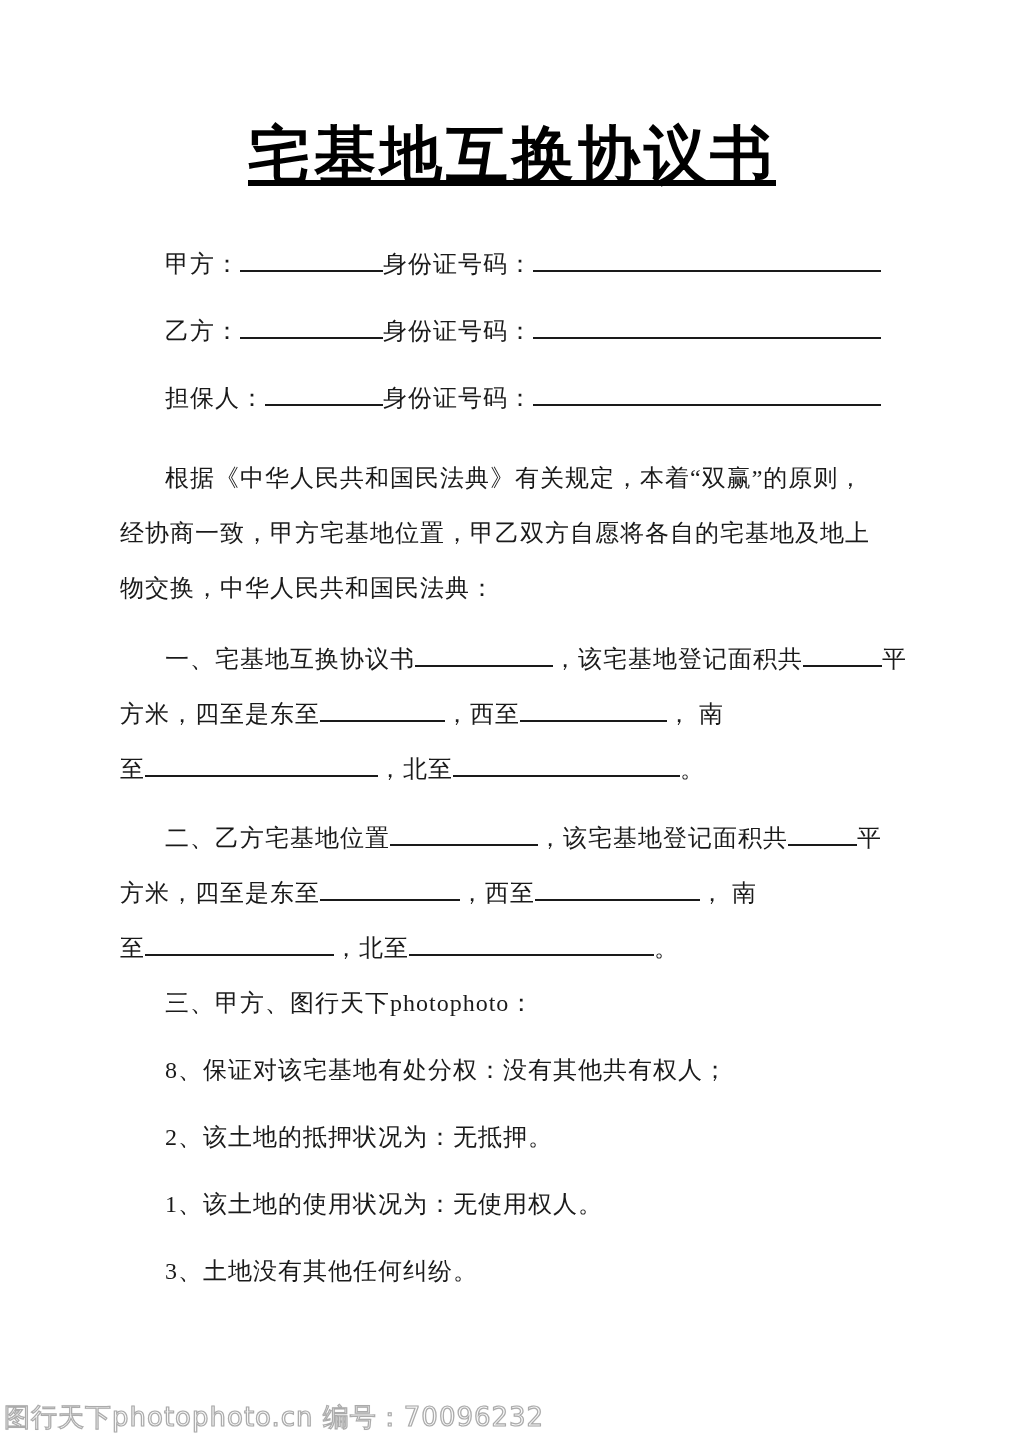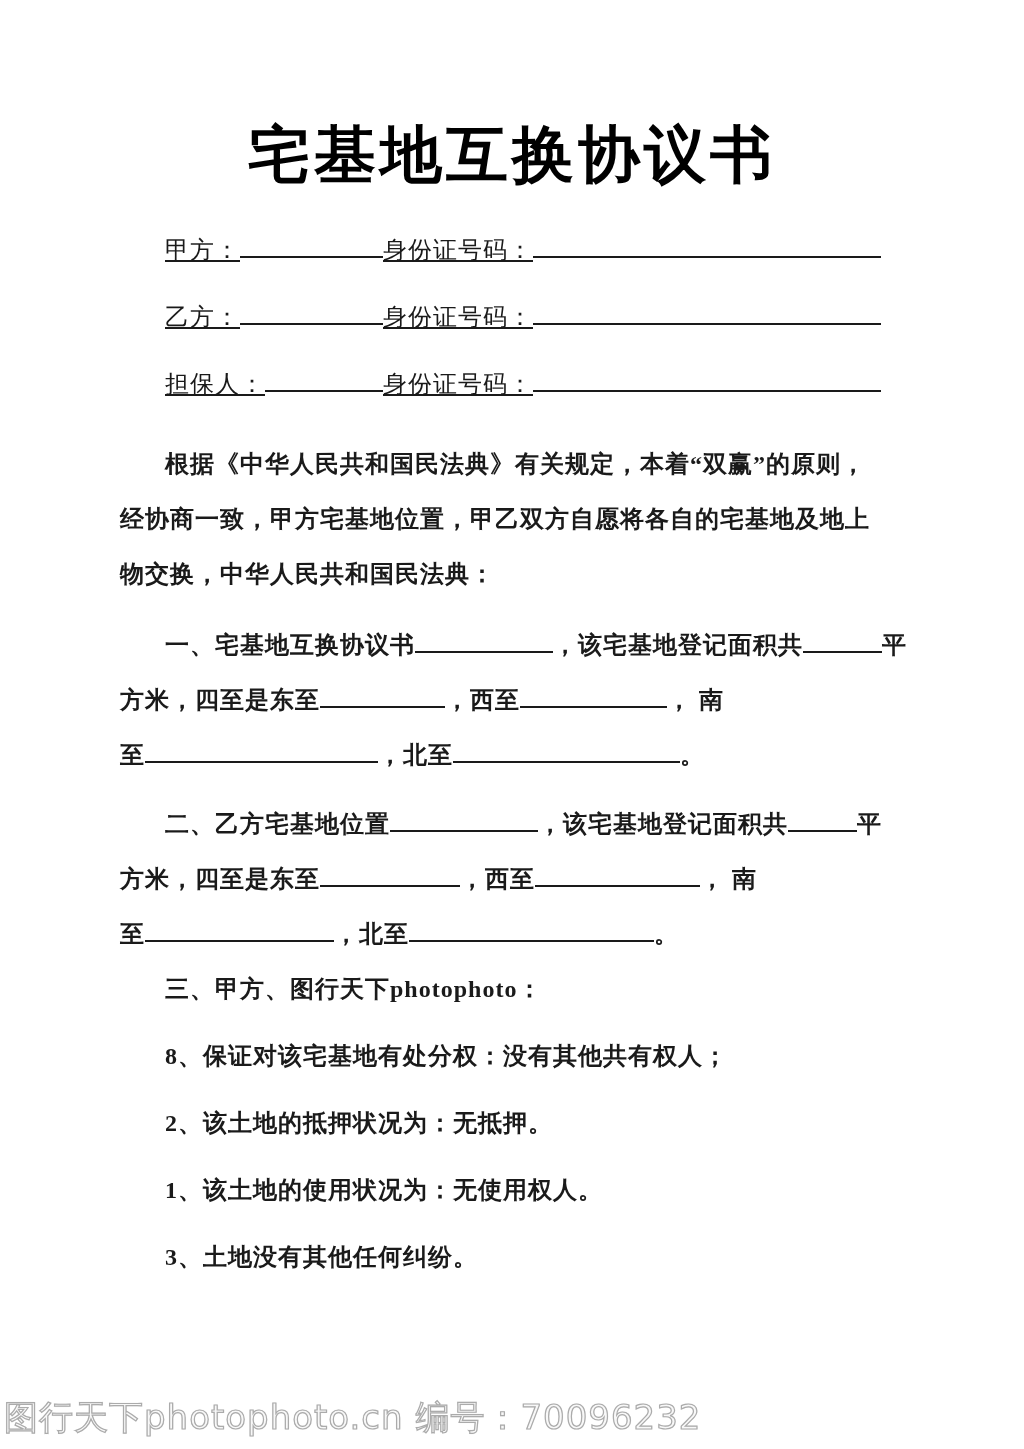--- a/index.html
+++ b/index.html
@@ -15,60 +15,60 @@
   }
   .title{
     padding-top:116px;
     text-align:center;
     font-size:62px;
     line-height:78px;
     font-weight:bold;
     letter-spacing:4px;
     color:#000;
     font-family:"Liberation Serif","DejaVu Serif",serif;
+    text-decoration:underline;
   }
   .content{
     margin-left:120px;
     width:790px;
     font-size:24px;
     letter-spacing:1px;
   }
   
   .blank{
     display:inline-block;
     height:2px;
     border-bottom:2px solid #1a1a1a;
     vertical-align:baseline;
   }
   
-  .party-rows{margin-top:42px;text-decoration:underline;}
+  .party-rows{margin-top:56px;}
   .party-row{
     padding-left:45px;
     line-height:28px;
     margin-bottom:39px;
     white-space:nowrap;
   }
   
   .line{
     line-height:55px;
     white-space:nowrap;
-    font-weight:bold;
   }
   .line.indent{text-indent:45px;}
   .blk-para{margin-top:30px;}
   .blk-item-a{margin-top:16px;}
   .blk-item-b{margin-top:14px;}
   .blk-h3{margin-top:0px;}
   .blk-li{margin-top:12px;}
   
   .watermark{
     position:absolute;
     left:4px;
     top:1400px;
-    font-size:34px;
+    font-size:26px;
     line-height:34px;
     letter-spacing:1px;
     font-family:"DejaVu Sans","Liberation Sans",sans-serif;
     color:#f8f8f8;
     -webkit-text-stroke:1.2px #ababab;
     text-shadow:0 0 1px #b5b5b5;
     white-space:nowrap;
   }
 </style>
 </head>

